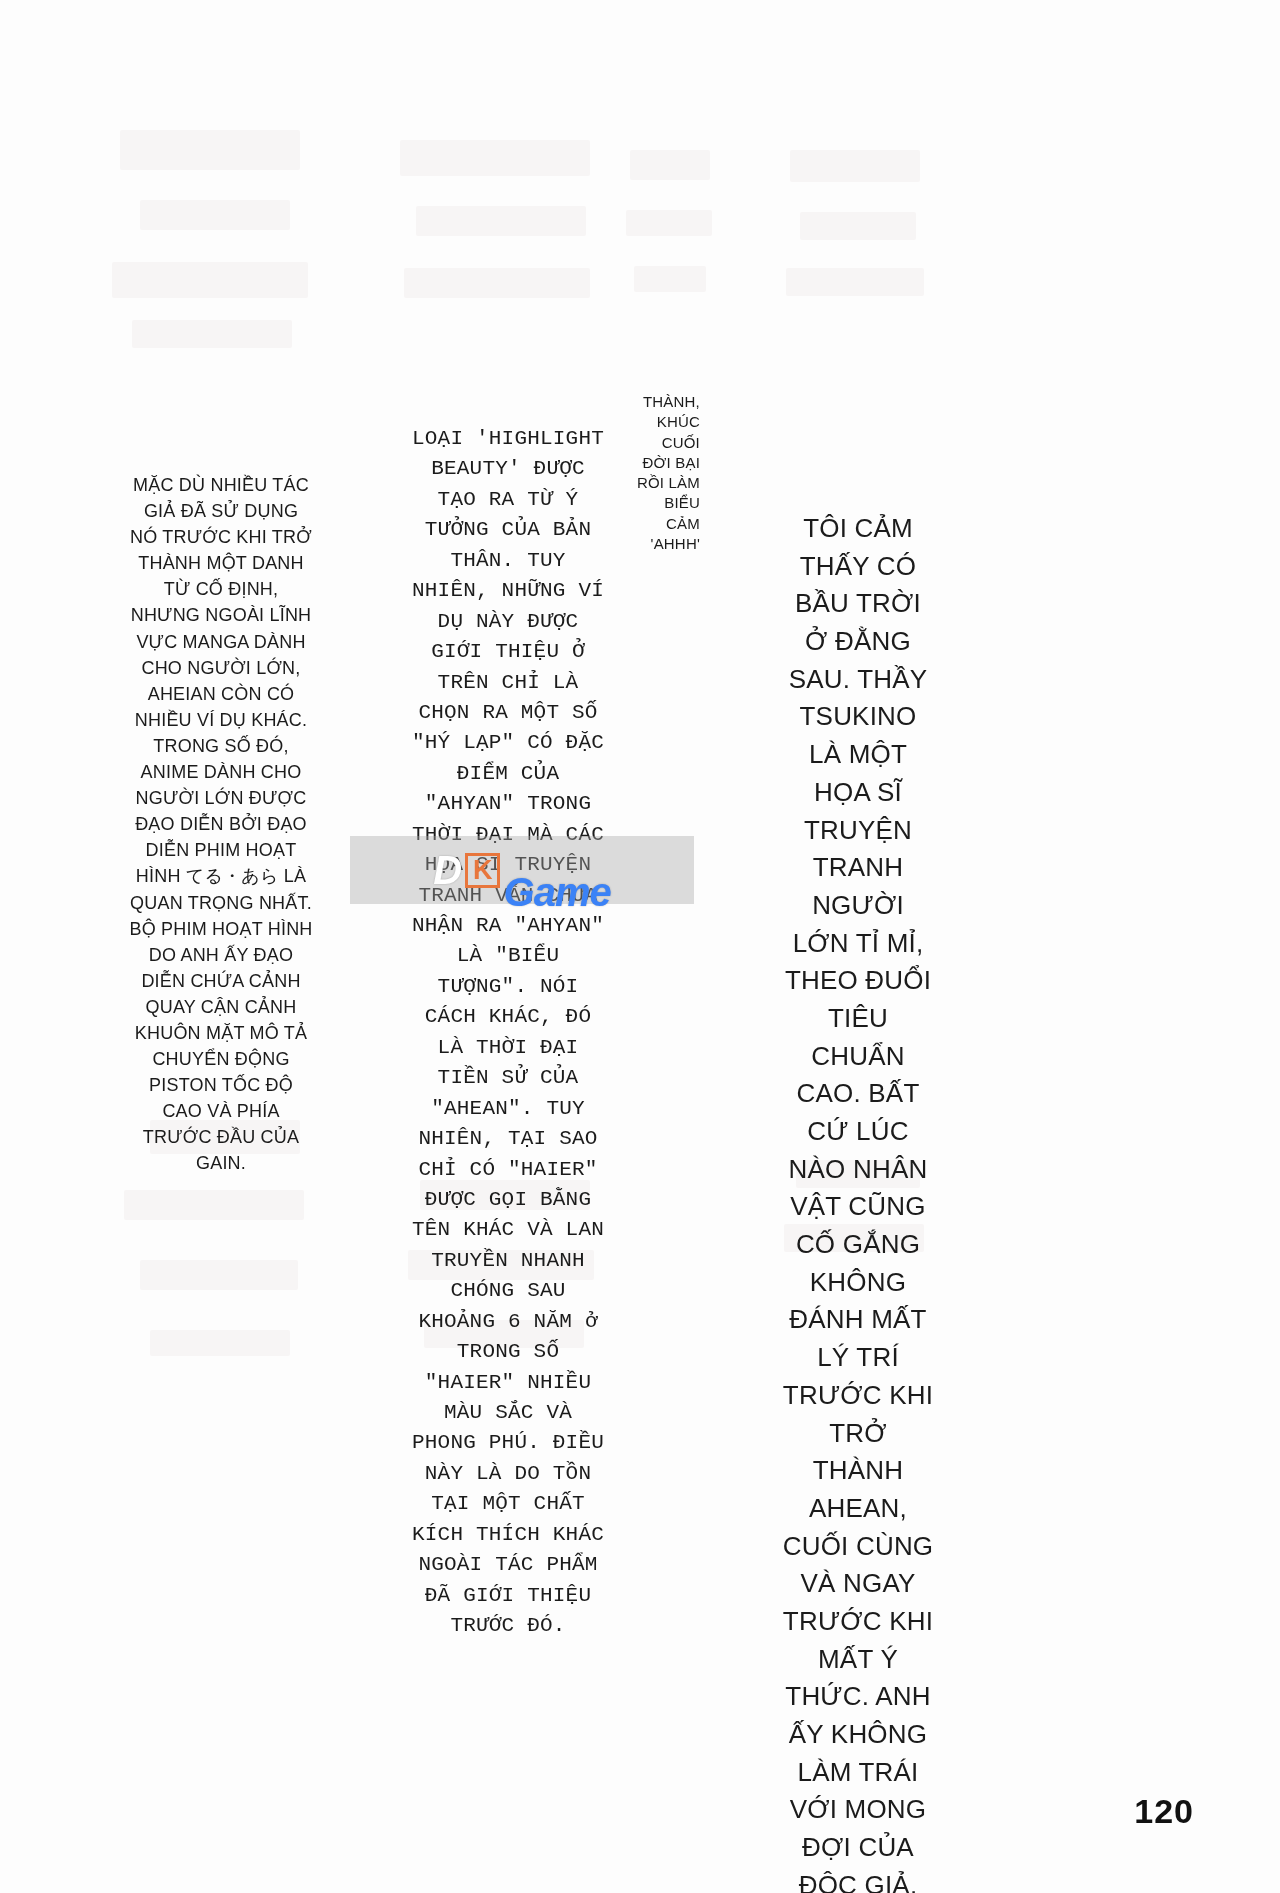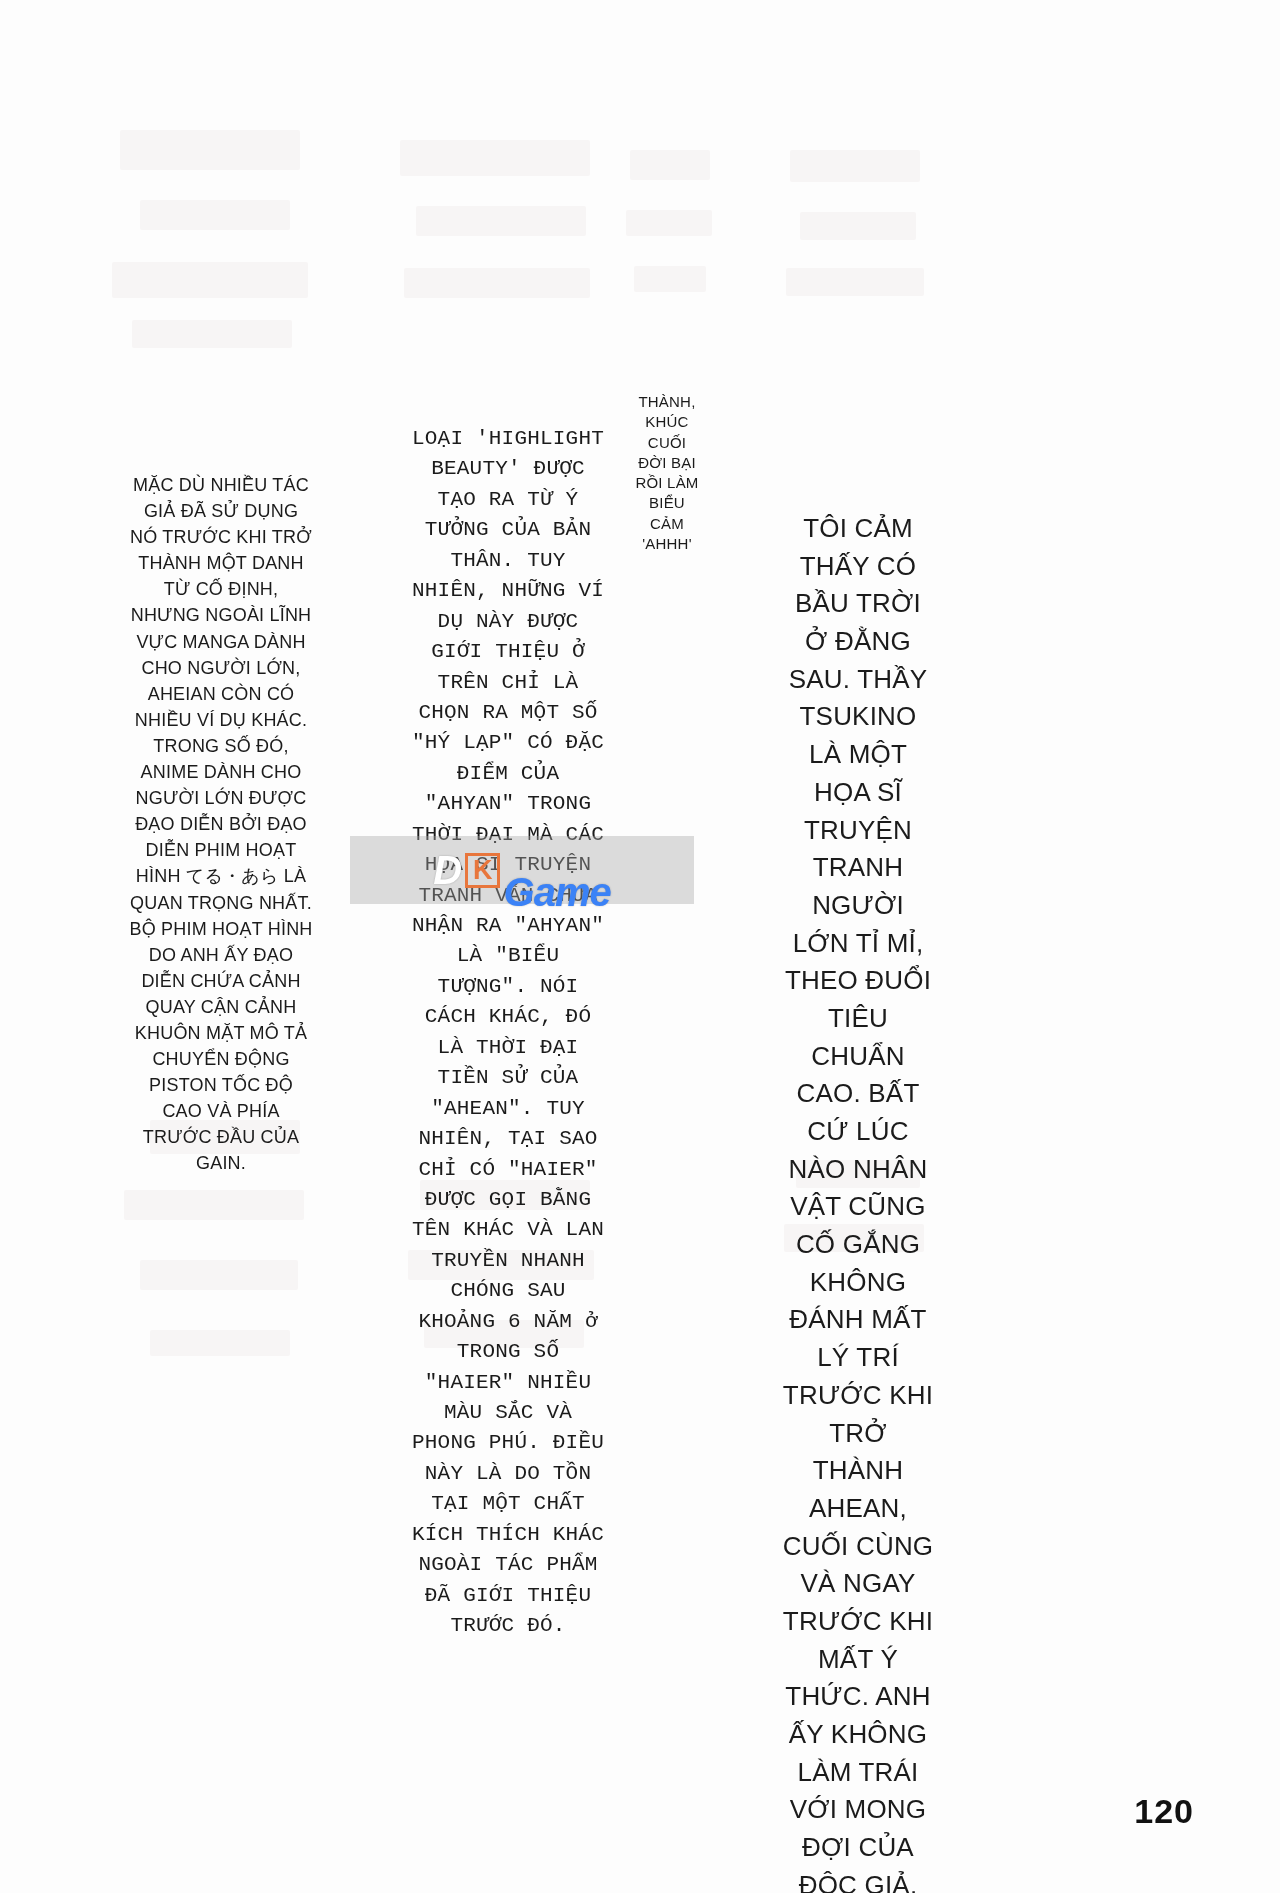--- a/index.html
+++ b/index.html
@@ -59,20 +59,21 @@
     font-size: 21px;
     font-family: Liberation Mono, monospace;
   }
 
   #col-small {
     left: 634px;
     top: 392px;
     width: 66px;
     font-size: 15px;
     line-height: 1.35;
+    text-align: right;
   }
 
   #col-right {
     left: 782px;
     top: 510px;
     width: 152px;
     font-size: 26px;
   }
 
   

